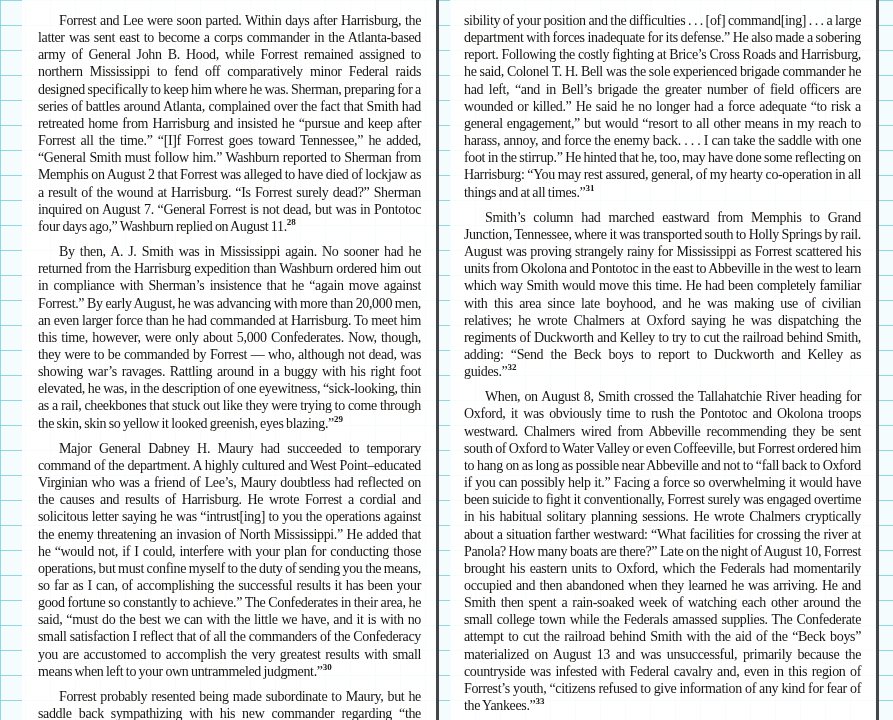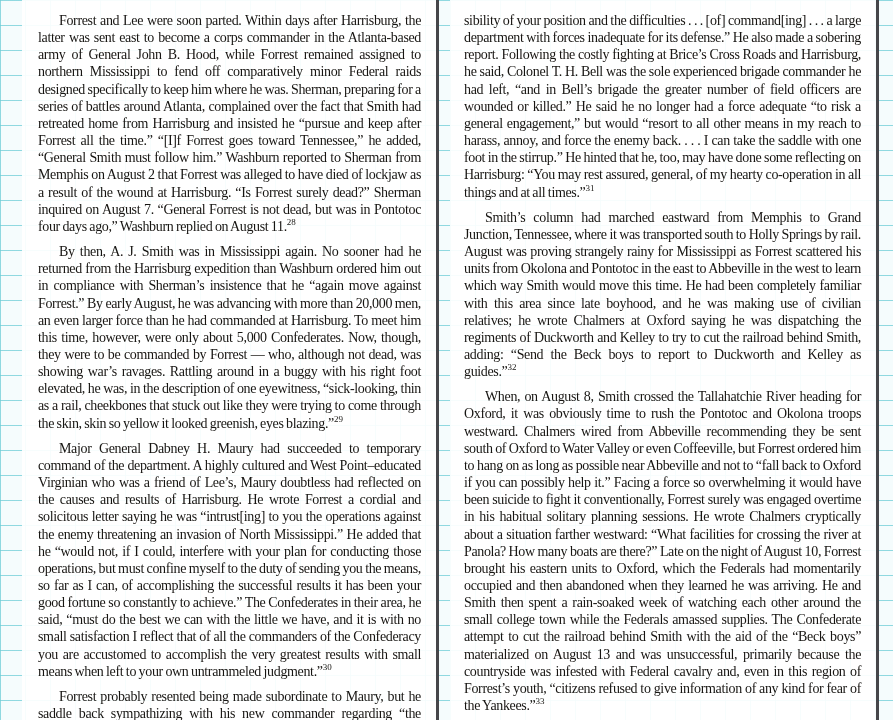--- a/index.html
+++ b/index.html
@@ -48,20 +48,21 @@
     word-spacing: -0.6px;
   }
   p.para.indent {
     text-indent: 21px;
   }
   p.para sup {
     font-size: 9px;
     line-height: 0;
     vertical-align: super;
     letter-spacing: 0;
+    font-weight: bold;
   }
 </style>
 </head>
 <body>
 
 <div class="page-col page-col-left">
     <p class="para indent">Forrest and Lee were soon parted. Within days after Harrisburg, the latter was sent east to become a corps commander in the Atlanta-based army of General John B. Hood, while Forrest remained assigned to northern Mississippi to fend off comparatively minor Federal raids designed specifically to keep him where he was. Sherman, preparing for a series of battles around Atlanta, complained over the fact that Smith had retreated home from Harrisburg and insisted he “pursue and keep after Forrest all the time.” “[I]f Forrest goes toward Tennessee,” he added, “General Smith must follow him.” Washburn reported to Sherman from Memphis on August 2 that Forrest was alleged to have died of lockjaw as a result of the wound at Harrisburg. “Is Forrest surely dead?” Sherman inquired on August 7. “General Forrest is not dead, but was in Pontotoc four days ago,” Washburn replied on August 11.<sup>28</sup></p>
     <p class="para indent">By then, A. J. Smith was in Mississippi again. No sooner had he returned from the Harrisburg expedition than Washburn ordered him out in compliance with Sherman’s insistence that he “again move against Forrest.” By early August, he was advancing with more than 20,000 men, an even larger force than he had commanded at Harrisburg. To meet him this time, however, were only about 5,000 Confederates. Now, though, they were to be commanded by Forrest — who, although not dead, was showing war’s ravages. Rattling around in a buggy with his right foot elevated, he was, in the description of one eyewitness, “sick-looking, thin as a rail, cheekbones that stuck out like they were trying to come through the skin, skin so yellow it looked greenish, eyes blazing.”<sup>29</sup></p>
     <p class="para indent">Major General Dabney H. Maury had succeeded to temporary command of the department. A highly cultured and West Point–educated Virginian who was a friend of Lee’s, Maury doubtless had reflected on the causes and results of Harrisburg. He wrote Forrest a cordial and solicitous letter saying he was “intrust[ing] to you the operations against the enemy threatening an invasion of North Mississippi.” He added that he “would not, if I could, interfere with your plan for conducting those operations, but must confine myself to the duty of sending you the means, so far as I can, of accomplishing the successful results it has been your good fortune so constantly to achieve.” The Confederates in their area, he said, “must do the best we can with the little we have, and it is with no small satisfaction I reflect that of all the commanders of the Confederacy you are accustomed to accomplish the very greatest results with small means when left to your own untrammeled judgment.”<sup>30</sup></p>
     <p class="para indent">Forrest probably resented being made subordinate to Maury, but he saddle back sympathizing with his new commander regarding “the respon-</p>

